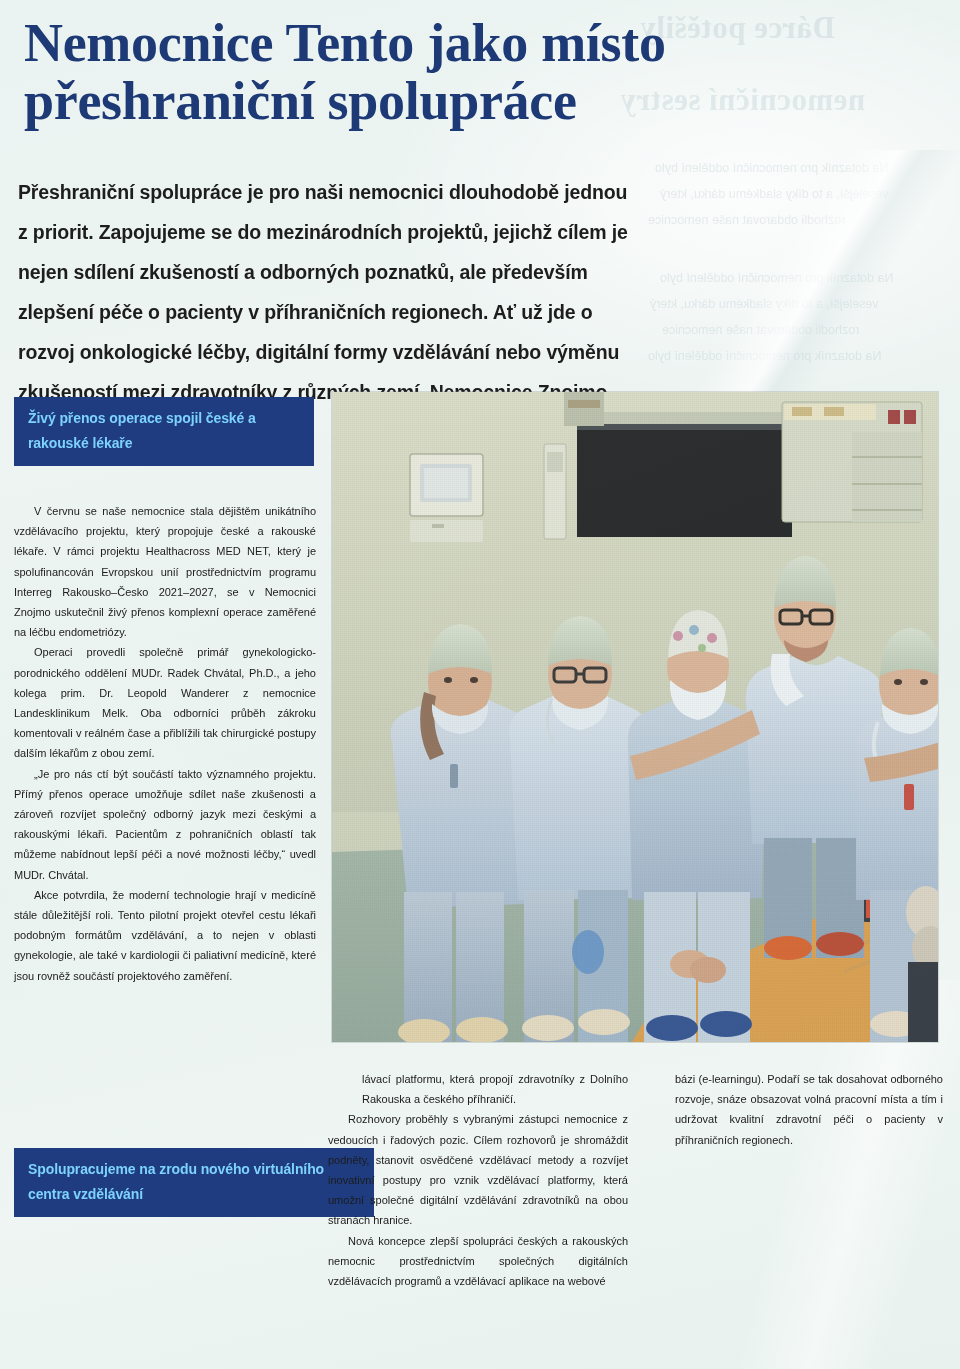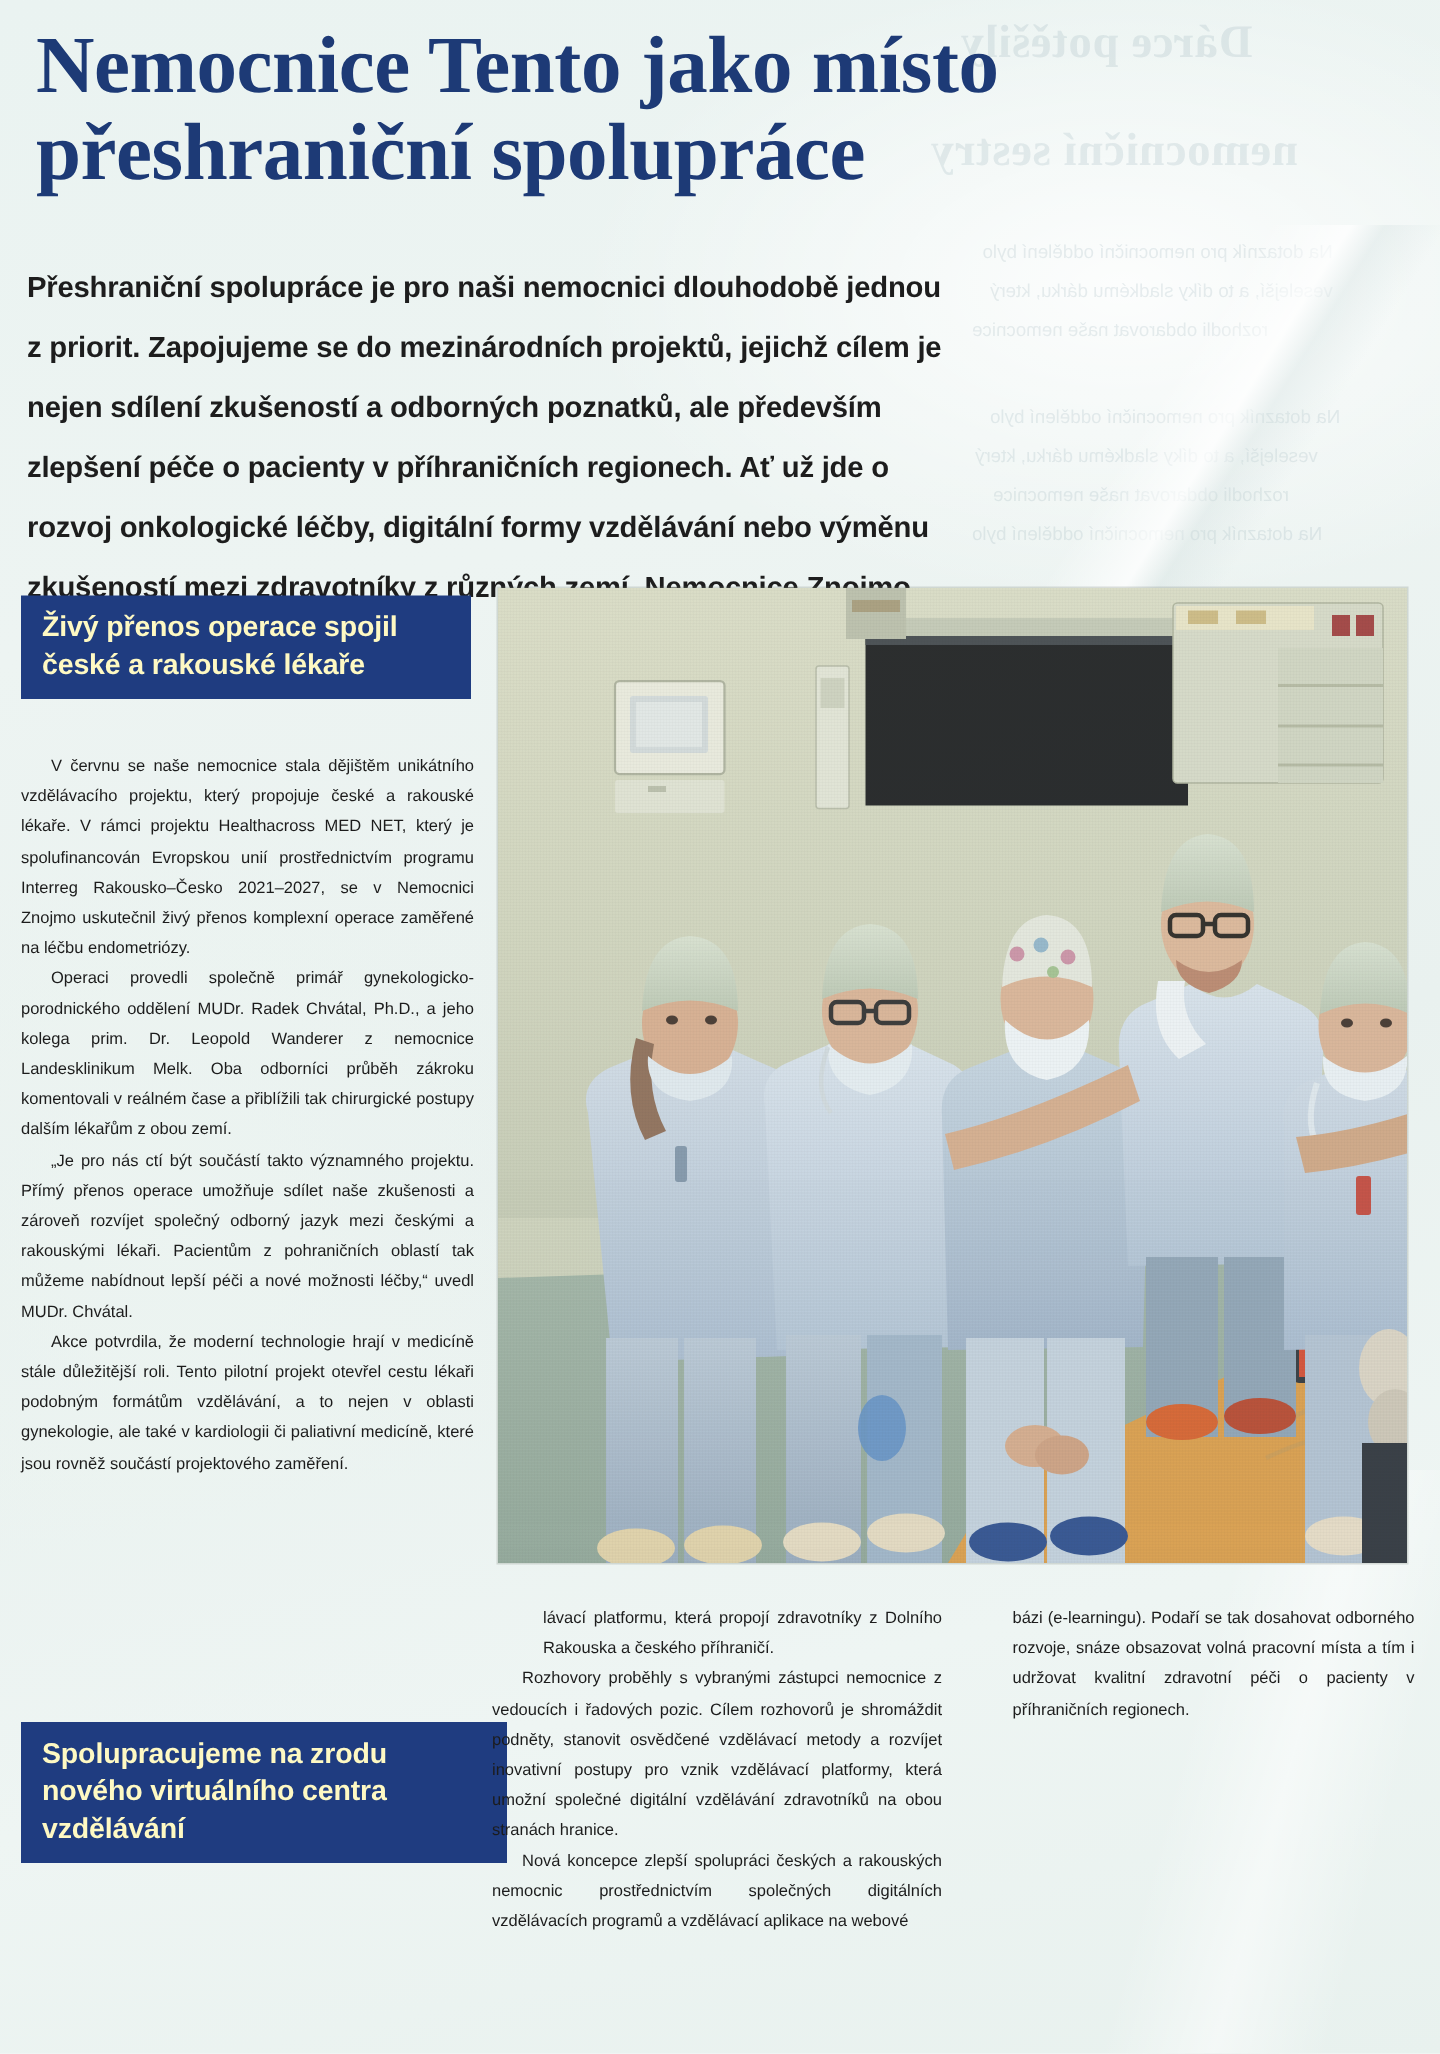--- a/index.html
+++ b/index.html
@@ -89,29 +89,29 @@
     line-height: 40px;
     font-weight: bold;
     color: #1d1d1d;
     letter-spacing: -0.15px;
   }
 
   
   .sec-box {
     position: absolute;
     background: #1f3c80;
-    color: #fef9c3;
+    color: #7dd3fc;
     font-weight: bold;
-    font-size: 19px;
+    font-size: 14px;
     line-height: 25px;
     padding: 9px 10px 10px 14px;
     letter-spacing: -0.1px;
   }
   #sec-box-1 { left: 14px; top: 397px;  width: 300px; }
-  #sec-box-2 { left: 14px; top: 1148px; width: 324px; }
+  #sec-box-2 { left: 14px; top: 1148px; width: 360px; }
 
   
   .col {
     position: absolute;
     font-size: 11px;
     line-height: 20.2px;
     color: #1c1c1c;
     text-align: justify;
     text-justify: inter-word;
     hyphens: manual;

